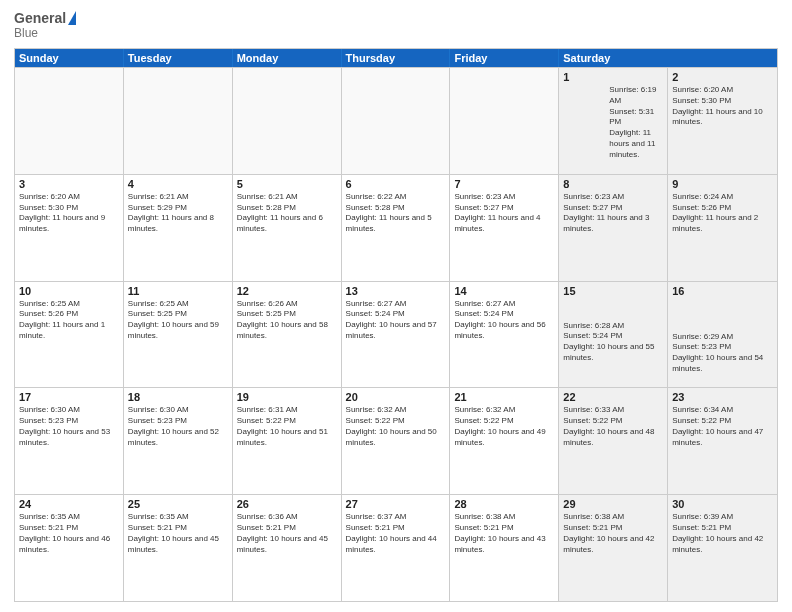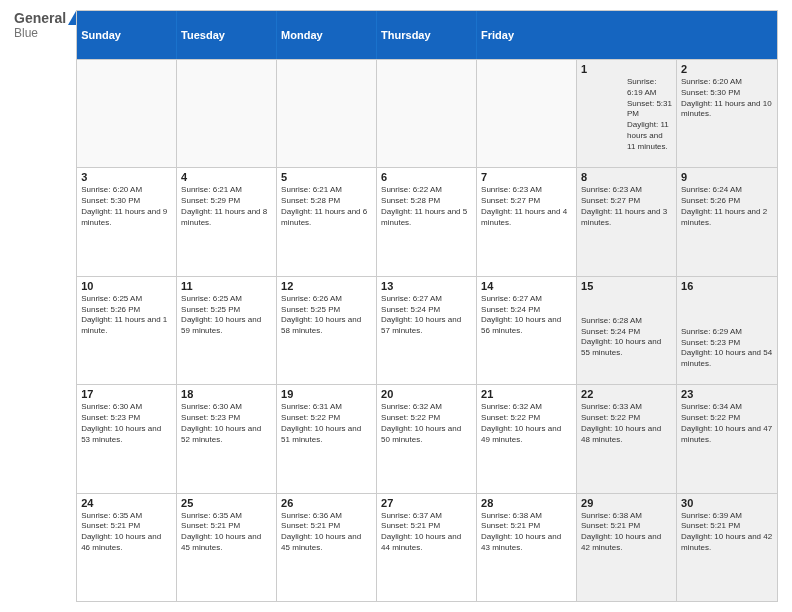--- a/index.html
+++ b/index.html
@@ -8,21 +8,21 @@
       background: #fff;
       width: 792px;
       height: 612px;
       overflow: hidden;
     }
     .page {
       width: 792px;
       height: 612px;
       padding: 10px 14px;
       display: flex;
-      flex-direction: row;
+      flex-direction: column;
     }
     .header {
       display: flex;
       justify-content: space-between;
       align-items: flex-start;
       margin-bottom: 8px;
     }
     .logo {
       display: flex;
       flex-direction: column;
@@ -70,21 +70,21 @@
     }
     .cal-header {
       display: grid;
       grid-template-columns: repeat(7, 1fr);
       background: #1565c0;
     }
     .cal-header-cell {
       color: #fff;
       font-size: 11px;
       font-weight: bold;
-      padding: 18px 4px;
+      padding: 3px 4px;
       text-align: left;
       border-right: 1px solid #1a72cc;
     }
     .cal-header-cell:last-child { border-right: none; }
     .cal-body {
       flex: 1;
       display: flex;
       flex-direction: column;
     }
     .cal-row {
@@ -130,20 +130,21 @@
     </div>
   </div>
 
   <div class="calendar">
     <div class="cal-header" id="cal-header">
         <div class="cal-header-cell">Sunday</div>
         <div class="cal-header-cell">Tuesday</div>
         <div class="cal-header-cell">Monday</div>
         <div class="cal-header-cell">Thursday</div>
         <div class="cal-header-cell">Friday</div>
+        <div class="cal-header-cell">Saturday</div>
       </div>
     <div class="cal-body" id="cal-body">
         <div class="cal-row">
           <div class="cal-cell empty"></div>
           <div class="cal-cell empty"></div>
           <div class="cal-cell empty"></div>
           <div class="cal-cell empty"></div>
           <div class="cal-cell empty"></div>
           <div class="cal-cell shaded">
             <div class="day-num">1</div>

